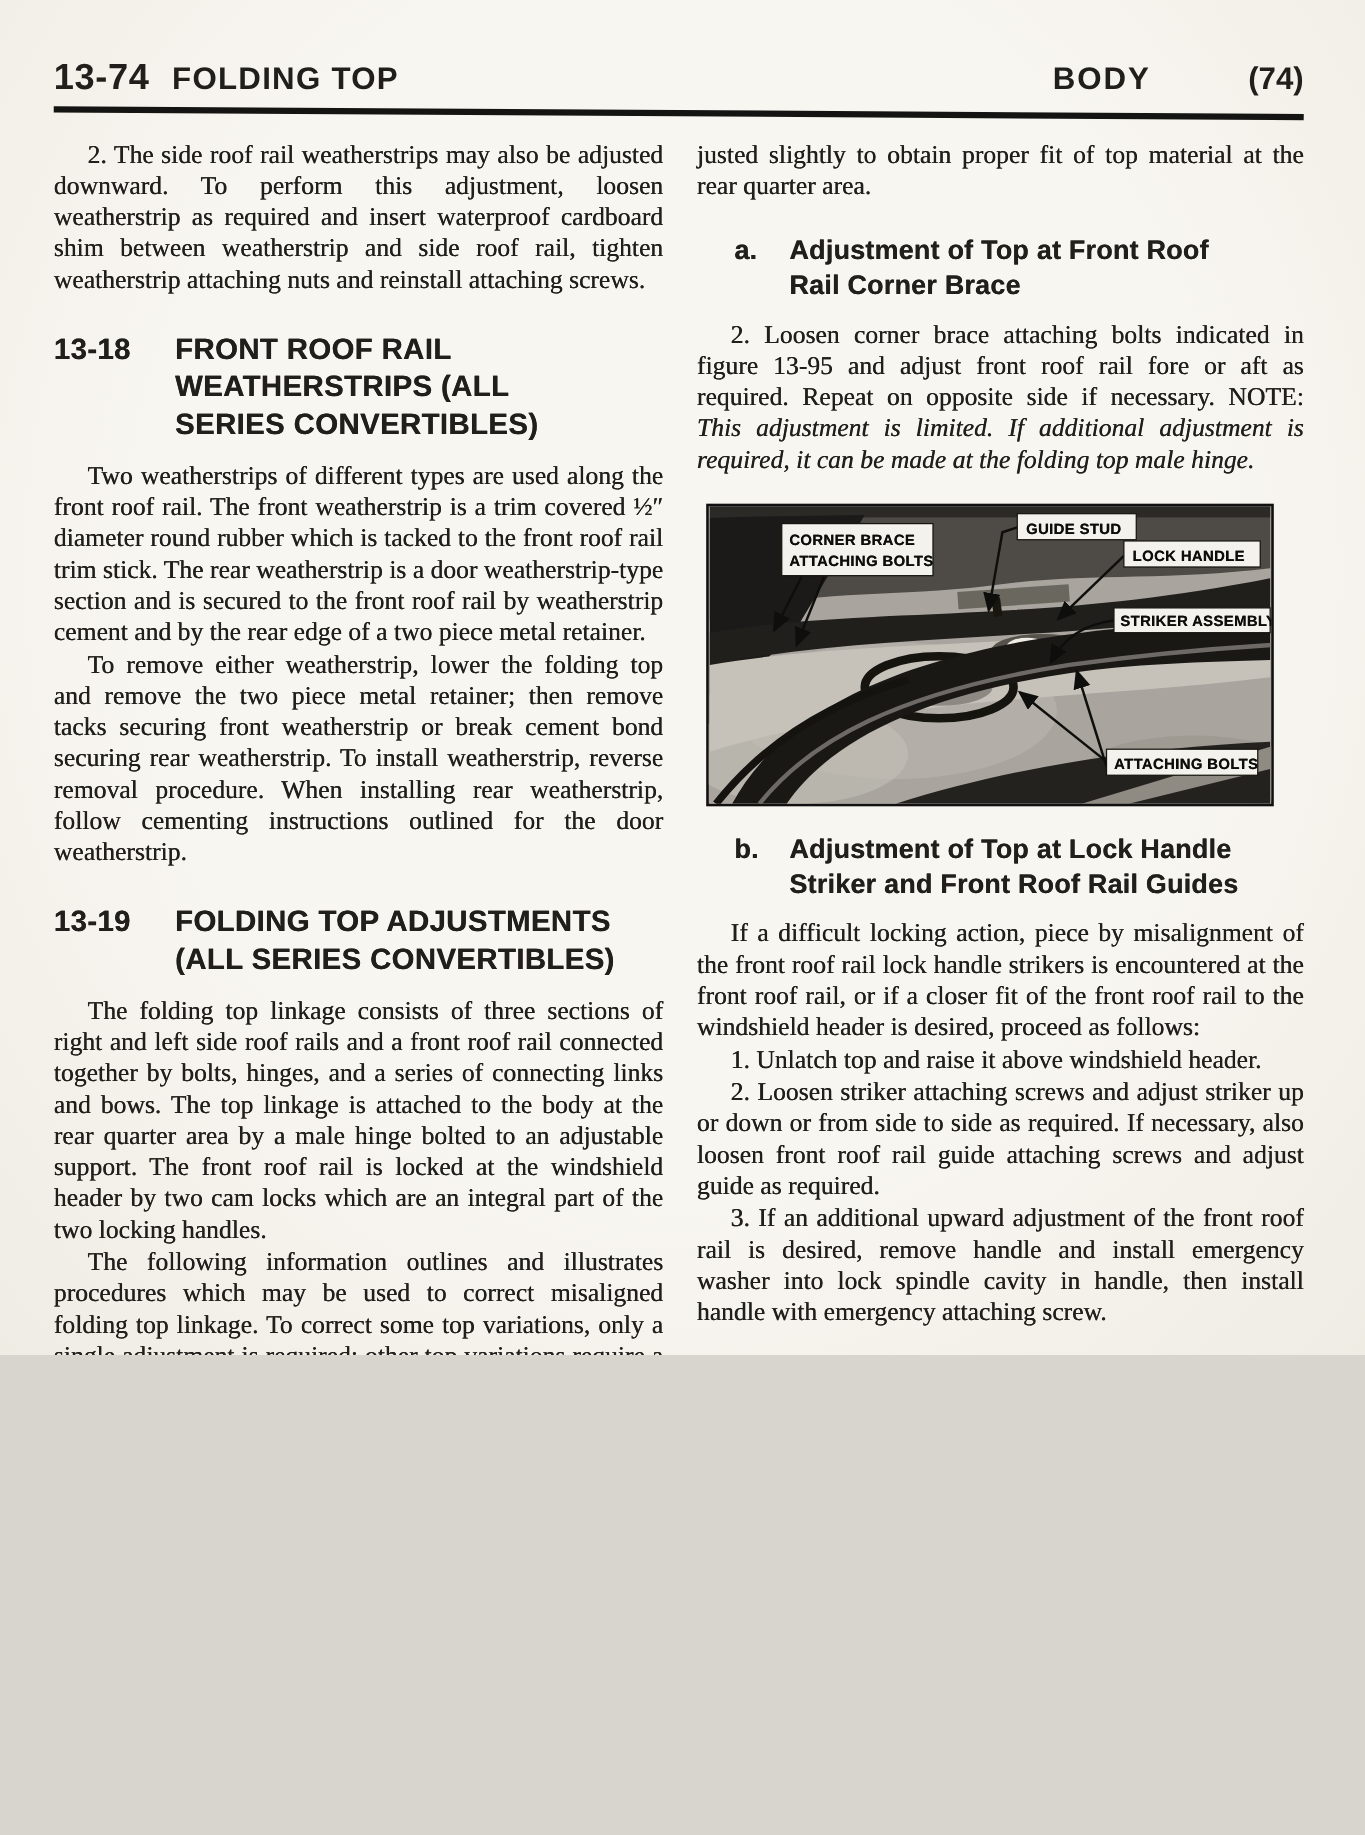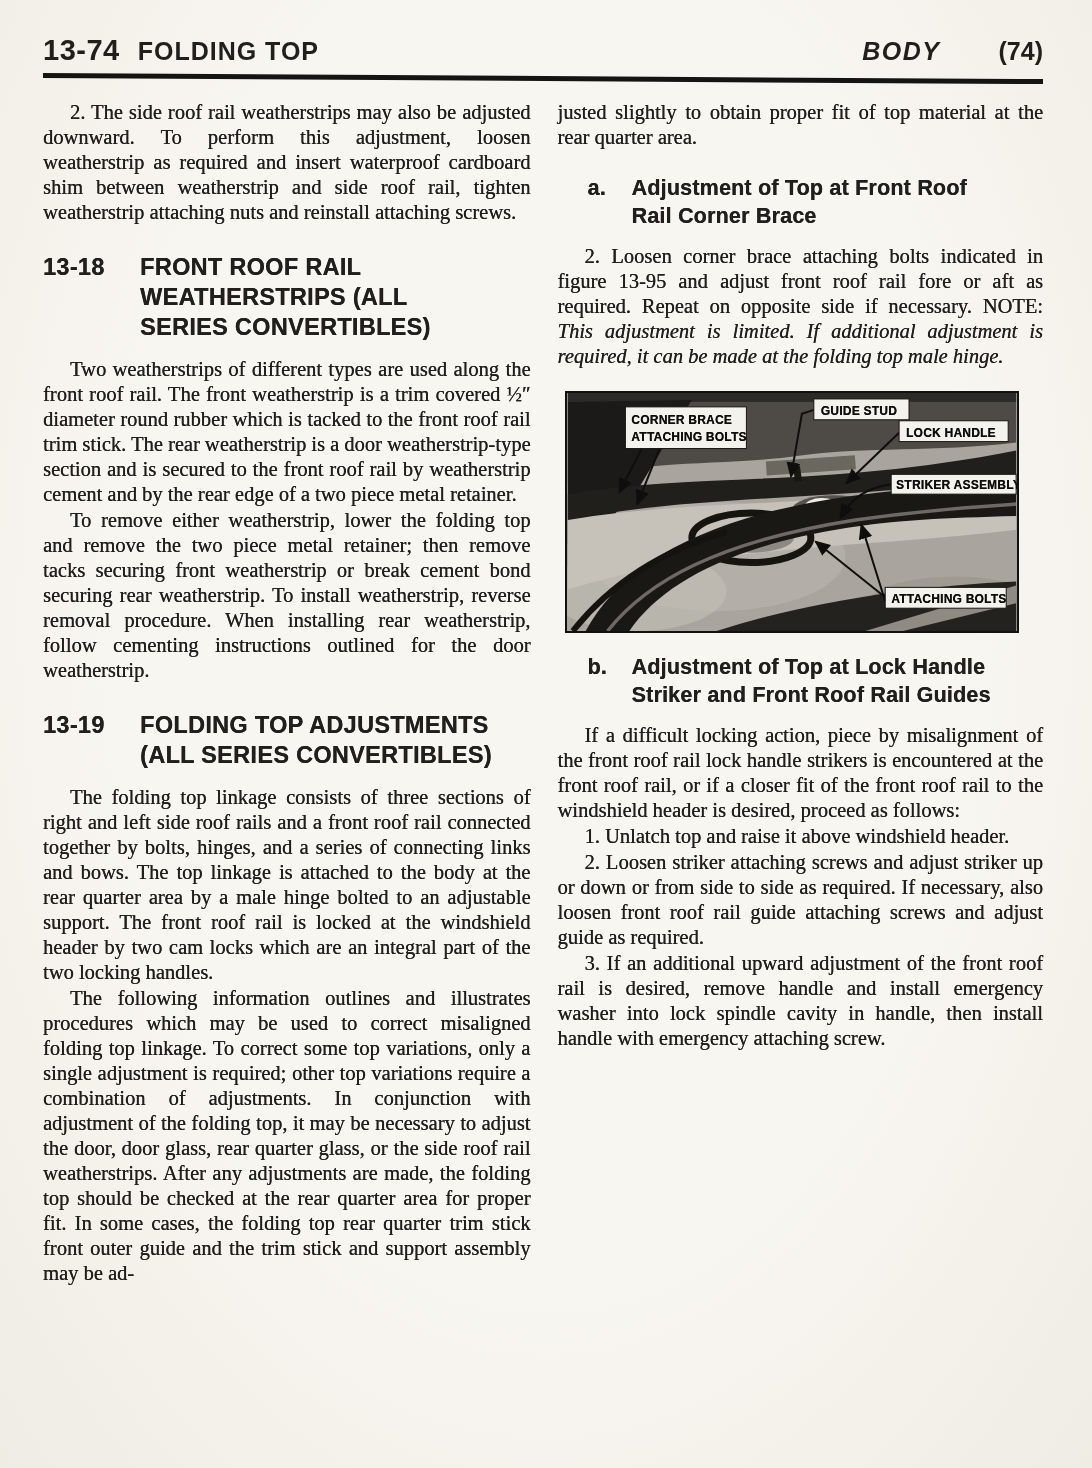--- a/index.html
+++ b/index.html
@@ -1,34 +1,34 @@
 <!DOCTYPE html>
 <html><head>
 <meta charset="utf-8">
 <style>
   html,body { margin:0; padding:0; background:#d8d5cf; }
   .page {
     position:relative;
-    width:1092px; height:1468px;
+    width:1092px; height:1084px;
     margin:0 auto;
     background: radial-gradient(ellipse at 50% 42%, #f8f6f1 55%, #efece4 100%);
     font-family:"Liberation Serif", serif;
     color:#201f1c;
     box-sizing:border-box;
-    padding:34px 49px 0 43px;
+    padding:46px 49px 0 43px;
     overflow:hidden;
   }
   .txt { text-shadow: 0.25px 0 0 currentColor; }
 
   
   .runhead { display:flex; align-items:baseline; font-family:"Liberation Sans", sans-serif; font-weight:bold; }
   .rh-num   { font-size:29px; letter-spacing:0.5px; }
   .rh-title { font-size:25px; margin-left:18px; letter-spacing:1px; }
   .rh-spacer{ flex:1; }
-  .rh-body  { font-size:25px; letter-spacing:1.5px; margin-right:58px;font-style:italic; }
+  .rh-body  { font-size:25px; letter-spacing:1.5px; margin-right:78px; }
   .rh-page  { font-size:25px; }
   .rule { height:5px; background:#141412; margin-top:6px; transform:rotate(0.35deg); transform-origin:left center; }
 
   
   .cols { display:flex; gap:27px; margin-top:22px; }
   .col  { width:492px; font-size:20.5px; line-height:25px; text-align:justify; }
   .col.right { width:490px; }
   p { margin:0; }
   p.ind { text-indent:27px; }
   p.cont { text-indent:0; }

